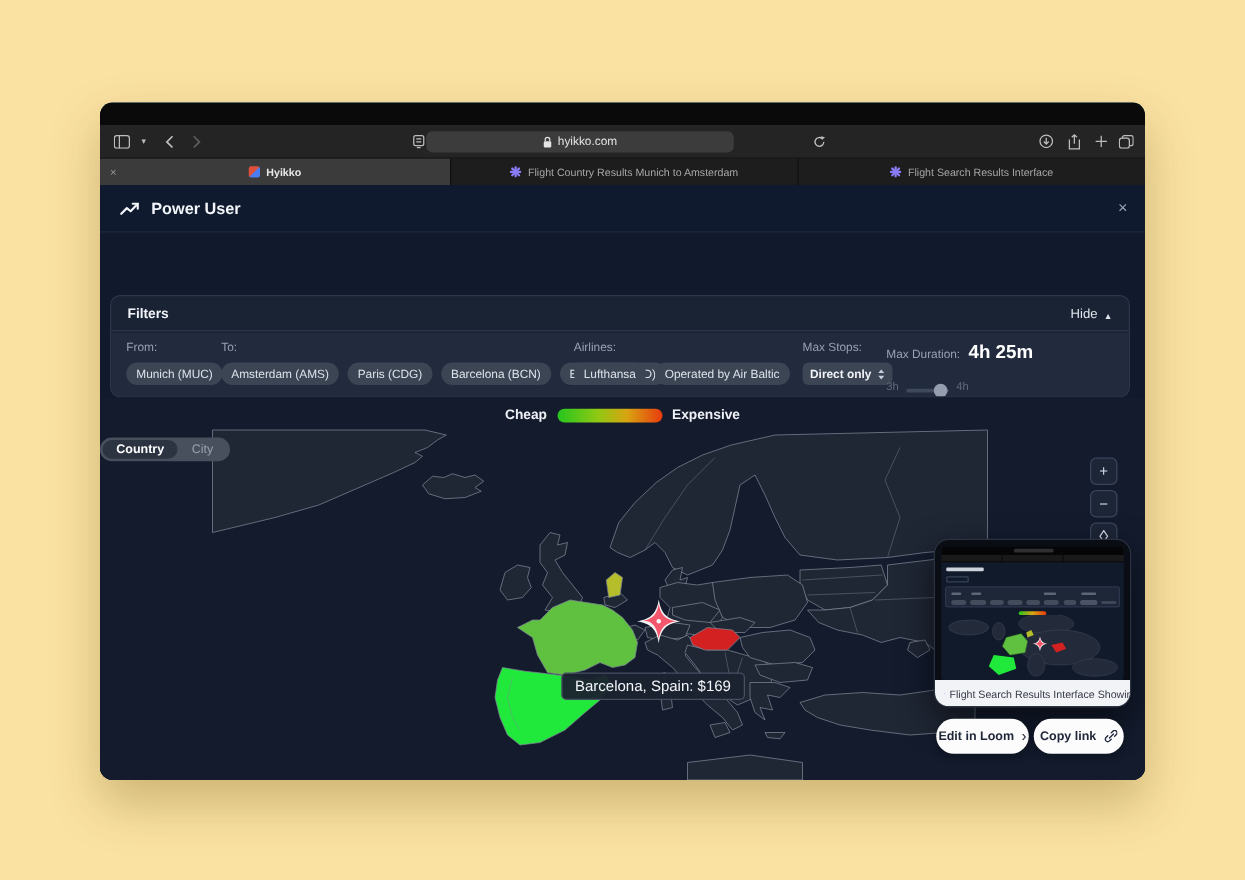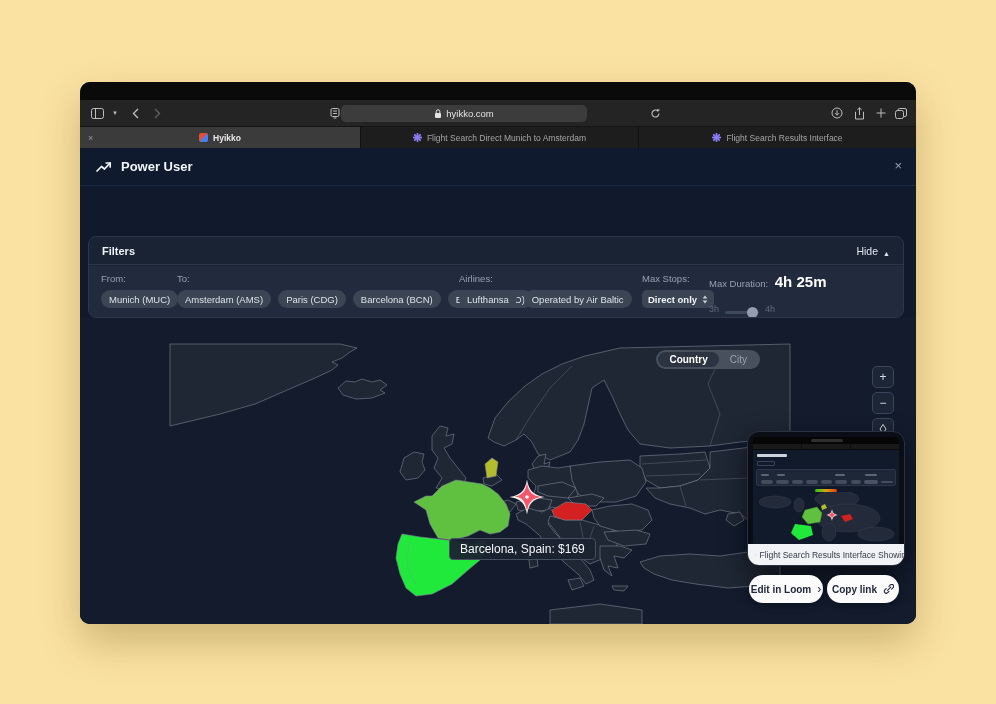--- a/index.html
+++ b/index.html
@@ -57,21 +57,21 @@
   .durval { color:#ffffff; font-weight:bold; }
   .track { position:relative; width:34px; height:3px; border-radius:2px; background:#3e495c; }
   .thumb { position:absolute; left:22px; top:-4px; width:11px; height:11px; border-radius:50%; background:#949eae; }
 
   
   .map-area { position:absolute; left:0; top:170px; width:836px; height:306px; background:#131b2d; }
   .legend { position:absolute; left:0; top:178px; width:836px; display:flex; align-items:center; justify-content:center; gap:8px; z-index:5; }
   .legend-label { color:#eef1f6; font-size:11px; font-weight:bold; }
   .legend-bar { width:84px; height:11px; border-radius:6px;
     background:linear-gradient(90deg,#25c51e 0%,#8fc913 38%,#d8a411 66%,#e83b0e 100%); }
-  .toggle { position:absolute; left:0; top:202px; width:680px; display:flex; justify-content:flex-end; z-index:5; }
+  .toggle { position:absolute; left:0; top:202px; width:680px; display:flex; justify-content:flex-start; z-index:5; }
   .toggle-pill { display:flex; align-items:center; background:#48505e; border-radius:10px; padding:2px; height:19px; }
   .toggle-seg { font-size:10px; padding:0 11px; height:15px; display:flex; align-items:center; border-radius:8px; }
   .toggle-seg.on { background:#2c3442; color:#ffffff; font-weight:bold; }
   .toggle-seg.off { color:#9aa2b1; }
 
   .tooltip { position:absolute; left:369px; top:390px; height:22px; padding:0 10px; display:flex; align-items:center;
     background:rgba(27,34,48,.96); border:1px solid #475062; border-radius:4px; color:#f4f6fa; font-size:12px; z-index:6; white-space:nowrap; }
 
   .zoomctl { position:absolute; left:792px; width:22px; height:22px; border:1px solid #3a455c; border-radius:5px;
     background:#1d2637; color:#d6dce6; font-size:12px; display:flex; align-items:center; justify-content:center; z-index:4; }
@@ -183,21 +183,21 @@
     </div>
     <div class="tab" style="width:278px;">
       <svg width="9" height="9" viewBox="0 0 10 10">
           <g stroke="#8a7cf5" stroke-width="2" stroke-linecap="round">
             <line x1="5" y1="0.8" x2="5" y2="9.2"></line>
             <line x1="0.8" y1="5" x2="9.2" y2="5"></line>
             <line x1="2" y1="2" x2="8" y2="8"></line>
             <line x1="8" y1="2" x2="2" y2="8"></line>
           </g>
         </svg>
-      <span>Flight Search Direct Munich to Amsterdam</span>
+      <span>Flight Country Results Munich to Amsterdam</span>
     </div>
     <div class="tab" style="width:278px;">
       <svg width="9" height="9" viewBox="0 0 10 10">
           <g stroke="#8a7cf5" stroke-width="2" stroke-linecap="round">
             <line x1="5" y1="0.8" x2="5" y2="9.2"></line>
             <line x1="0.8" y1="5" x2="9.2" y2="5"></line>
             <line x1="2" y1="2" x2="8" y2="8"></line>
             <line x1="8" y1="2" x2="2" y2="8"></line>
           </g>
         </svg>
@@ -346,20 +346,25 @@
         </g>
 
         <g transform="translate(447,179)">
           <path d="M 0,-17.5 C 1.9,-6.2 6.2,-1.9 17.5,0 C 6.2,1.9 1.9,6.2 0,17.5 C -1.9,6.2 -6.2,1.9 -17.5,0 C -6.2,-1.9 -1.9,-6.2 0,-17.5 Z" fill="#ffffff" opacity="0.95"></path>
           <path d="M 0,-14 C 1.5,-5 5,-1.5 14,0 C 5,1.5 1.5,5 0,14 C -1.5,5 -5,-1.5 -14,0 C -5,-1.5 -1.5,-5 0,-14 Z" fill="#f4566c"></path>
           <circle cx="0" cy="0" r="1.8" fill="#ffffff"></circle>
         </g>
       </svg>
     </div>
 
+    <div class="legend">
+      <span class="legend-label">Cheap</span>
+      <span class="legend-bar"></span>
+      <span class="legend-label">Expensive</span>
+    </div>
     <div class="toggle">
       <div class="toggle-pill">
         <span class="toggle-seg on">Country</span>
         <span class="toggle-seg off">City</span>
       </div>
     </div>
 
     <div class="tooltip">Barcelona, Spain: $169</div>
 
     <div class="zoomctl" style="top:218px;">+</div>

